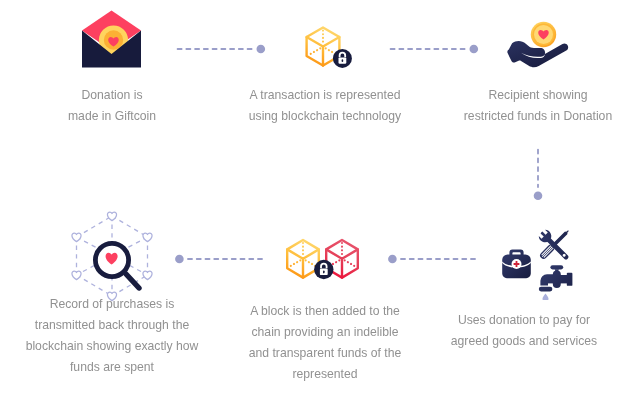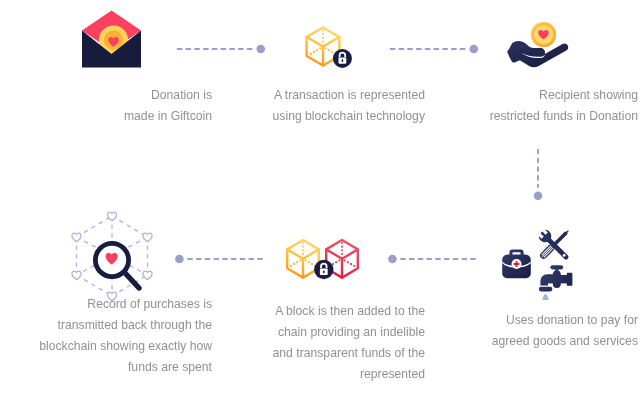--- a/index.html
+++ b/index.html
@@ -1,19 +1,19 @@
 <!DOCTYPE html>
 <html><head>
 <meta charset="utf-8">
 <style>
   html,body{margin:0;padding:0;}
   body{width:640px;height:403px;background:#ffffff;font-family:"Liberation Sans",sans-serif;overflow:hidden;}
   .stage{position:relative;width:640px;height:403px;}
   .icon{position:absolute;}
-  .cap{position:absolute;text-align:right;color:#919191;font-size:12.2px;line-height:21px;font-family:"Liberation Sans",sans-serif;-webkit-font-smoothing:antialiased;}
+  .cap{position:absolute;text-align:center;color:#919191;font-size:12.2px;line-height:21px;font-family:"Liberation Sans",sans-serif;-webkit-font-smoothing:antialiased;}
   .cap div{white-space:nowrap;}
   .conn{position:absolute;}
 </style>
 </head>
 <body>
 
 <div class="stage">
 
   <svg class="icon" style="left:82px;top:10px;" width="60" height="58" viewBox="0 0 60 58">
     <defs>
@@ -219,21 +219,21 @@
       <path d="M58.8 41.2 L62.8 41.2 L62.0 44.2 L59.6 44.2 Z"></path>
       <path d="M56.8 48.0 L56.8 46.6 A4.0 4.0 0 0 1 64.8 46.6 L64.8 48.0 Z"></path>
       <rect x="52.0" y="47.0" width="20.8" height="8.4"></rect>
       <path d="M56.8 54.4 L64.8 54.4 L64.8 56.0 A4.0 4.0 0 0 1 56.8 56.0 Z"></path>
       <rect x="70.8" y="44.8" width="5.6" height="13.0" rx="0.9"></rect>
       <path d="M44.4 57.6 L44.4 52.8 A6.6 6.6 0 0 1 51.0 46.2 L58.0 46.2 L58.0 53.6 L53.3 53.6 A1.3 1.3 0 0 0 52.0 54.9 L52.0 57.6 Z"></path>
       <rect x="42.8" y="58.8" width="13.6" height="4.6" rx="2.3"></rect>
     </g>
     <path d="M49.5 65.6 C51.6 68.4 52.5 69.6 52.5 70.8 C52.5 72.4 51.2 73.5 49.5 73.5 C47.8 73.5 46.5 72.4 46.5 70.8 C46.5 69.6 47.4 68.4 49.5 65.6 Z" fill="#aab0dc"></path>
   </svg>
-  <div class="cap" style="left:438px;top:310px;width:200px;">
+  <div class="cap" style="left:424px;top:310px;width:200px;">
     <div>Uses donation to pay for</div>
     <div>agreed goods and services</div>
   </div>
 
   <svg class="conn" style="left:170px;top:38px;" width="104" height="22">
     <line x1="7.6" y1="11" x2="83.4" y2="11" stroke="#9a9ec9" stroke-width="1.85" stroke-dasharray="4.0 4.75" stroke-linecap="round"></line>
     <circle cx="90.8" cy="11" r="4.3" fill="#9a9ec9"></circle>
   </svg>
   <svg class="conn" style="left:383px;top:38px;" width="104" height="22">
     <line x1="7.6" y1="11" x2="83.4" y2="11" stroke="#9a9ec9" stroke-width="1.85" stroke-dasharray="4.0 4.75" stroke-linecap="round"></line>

